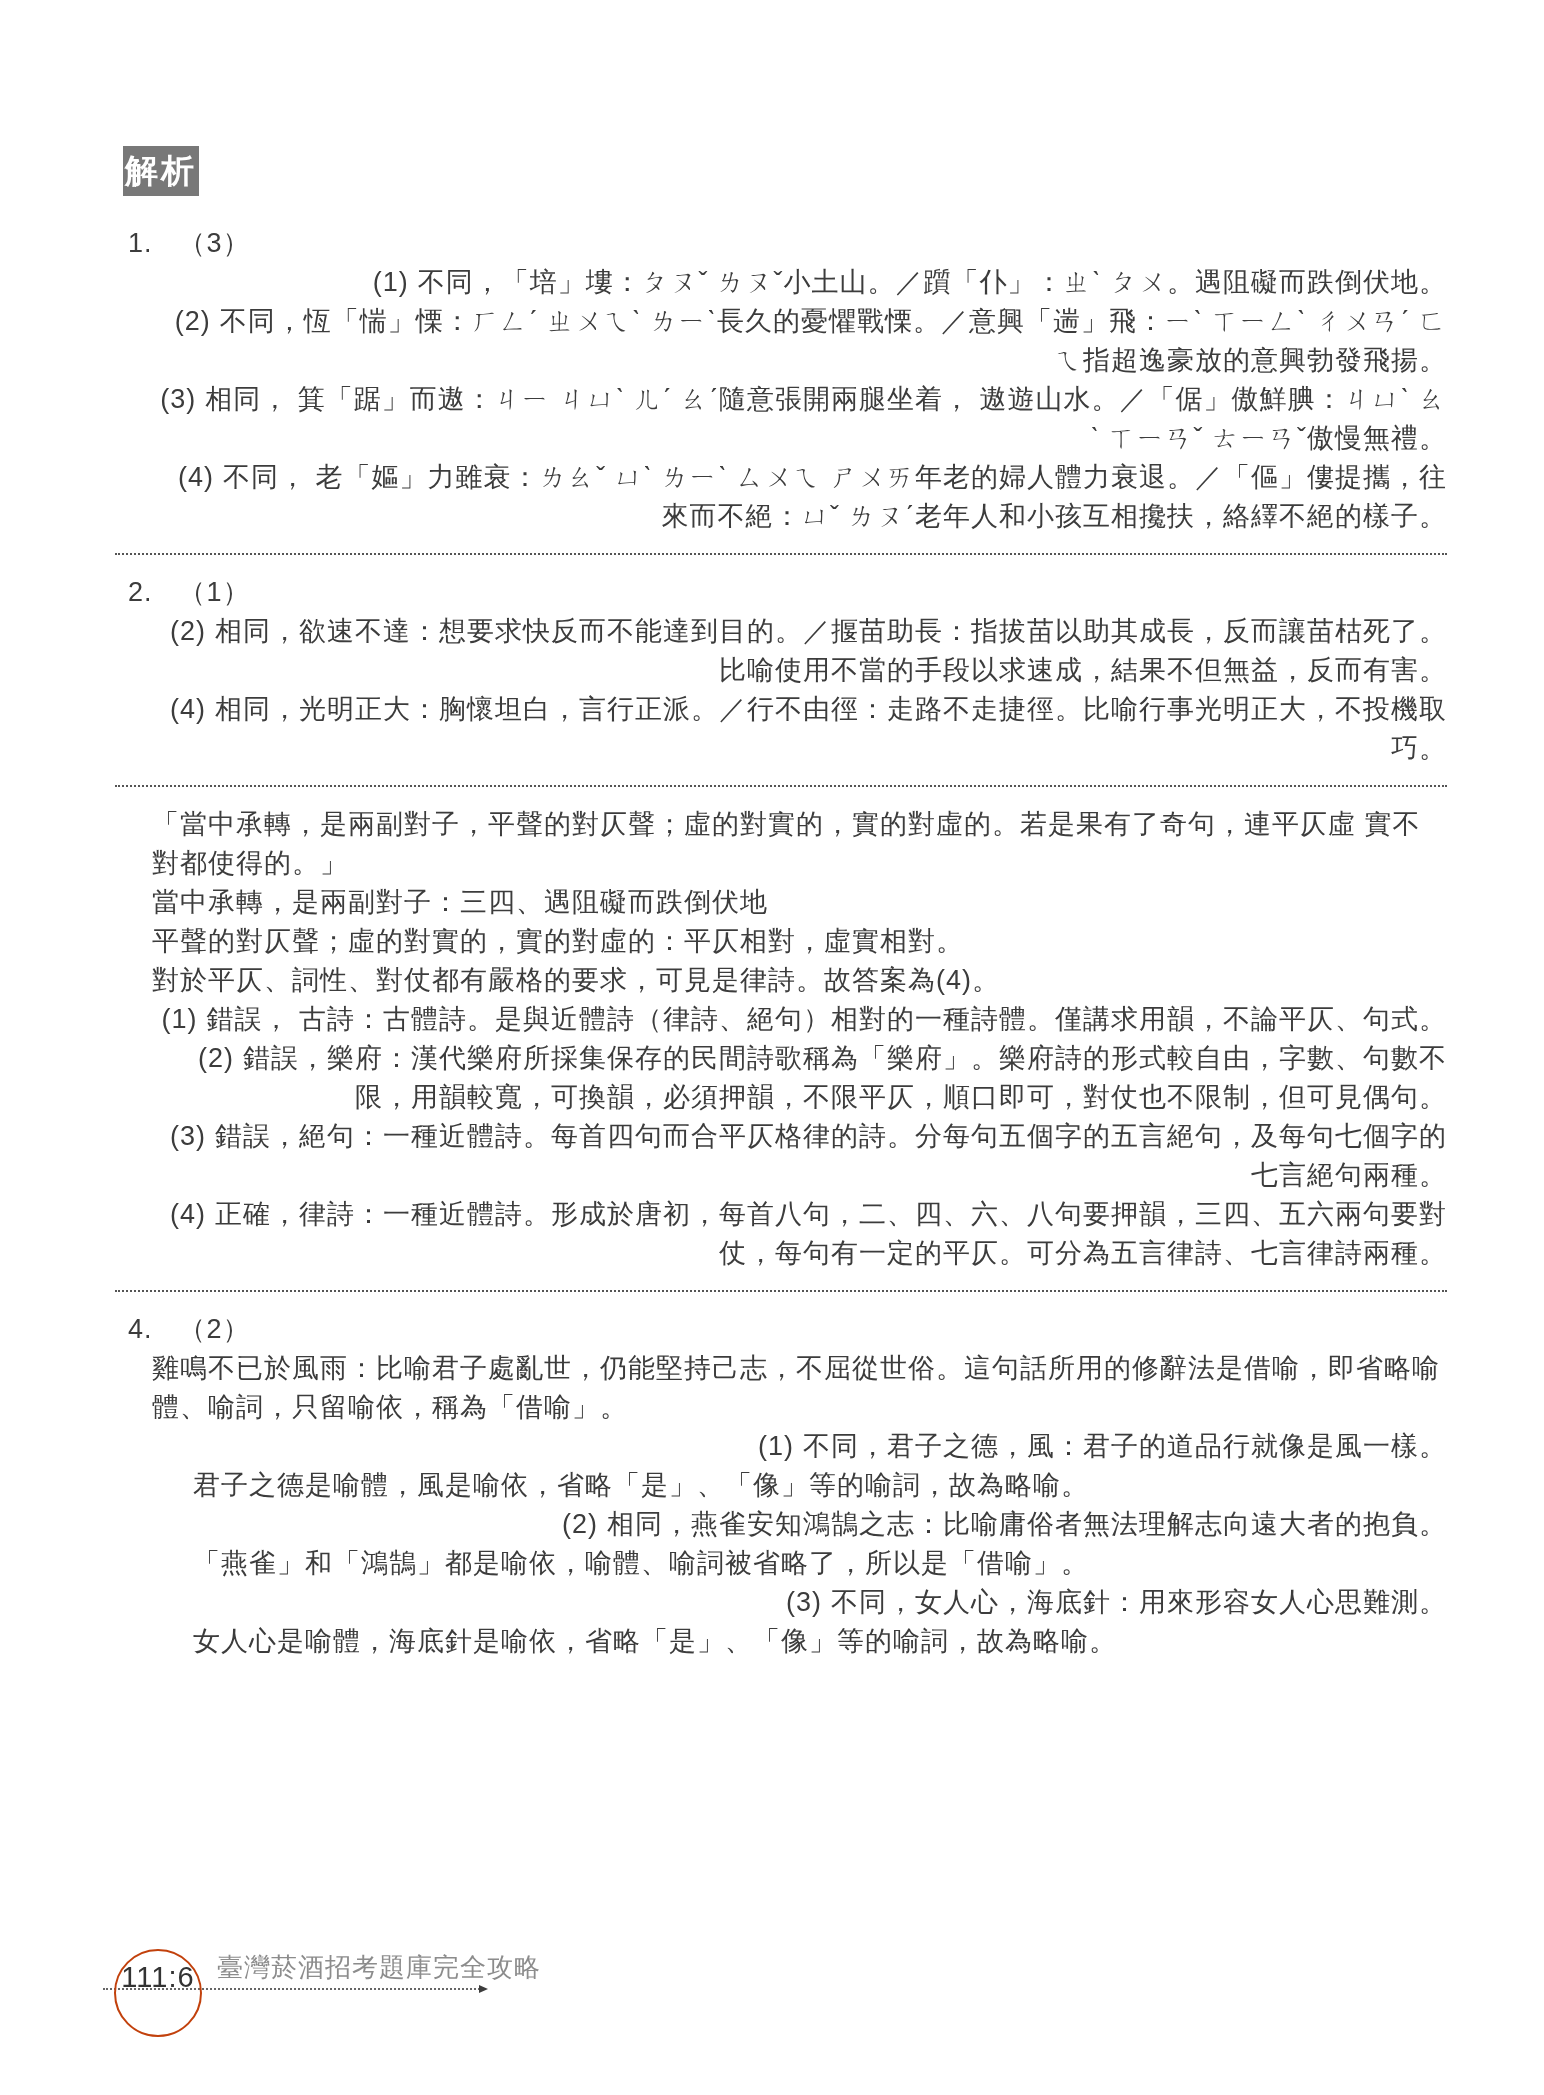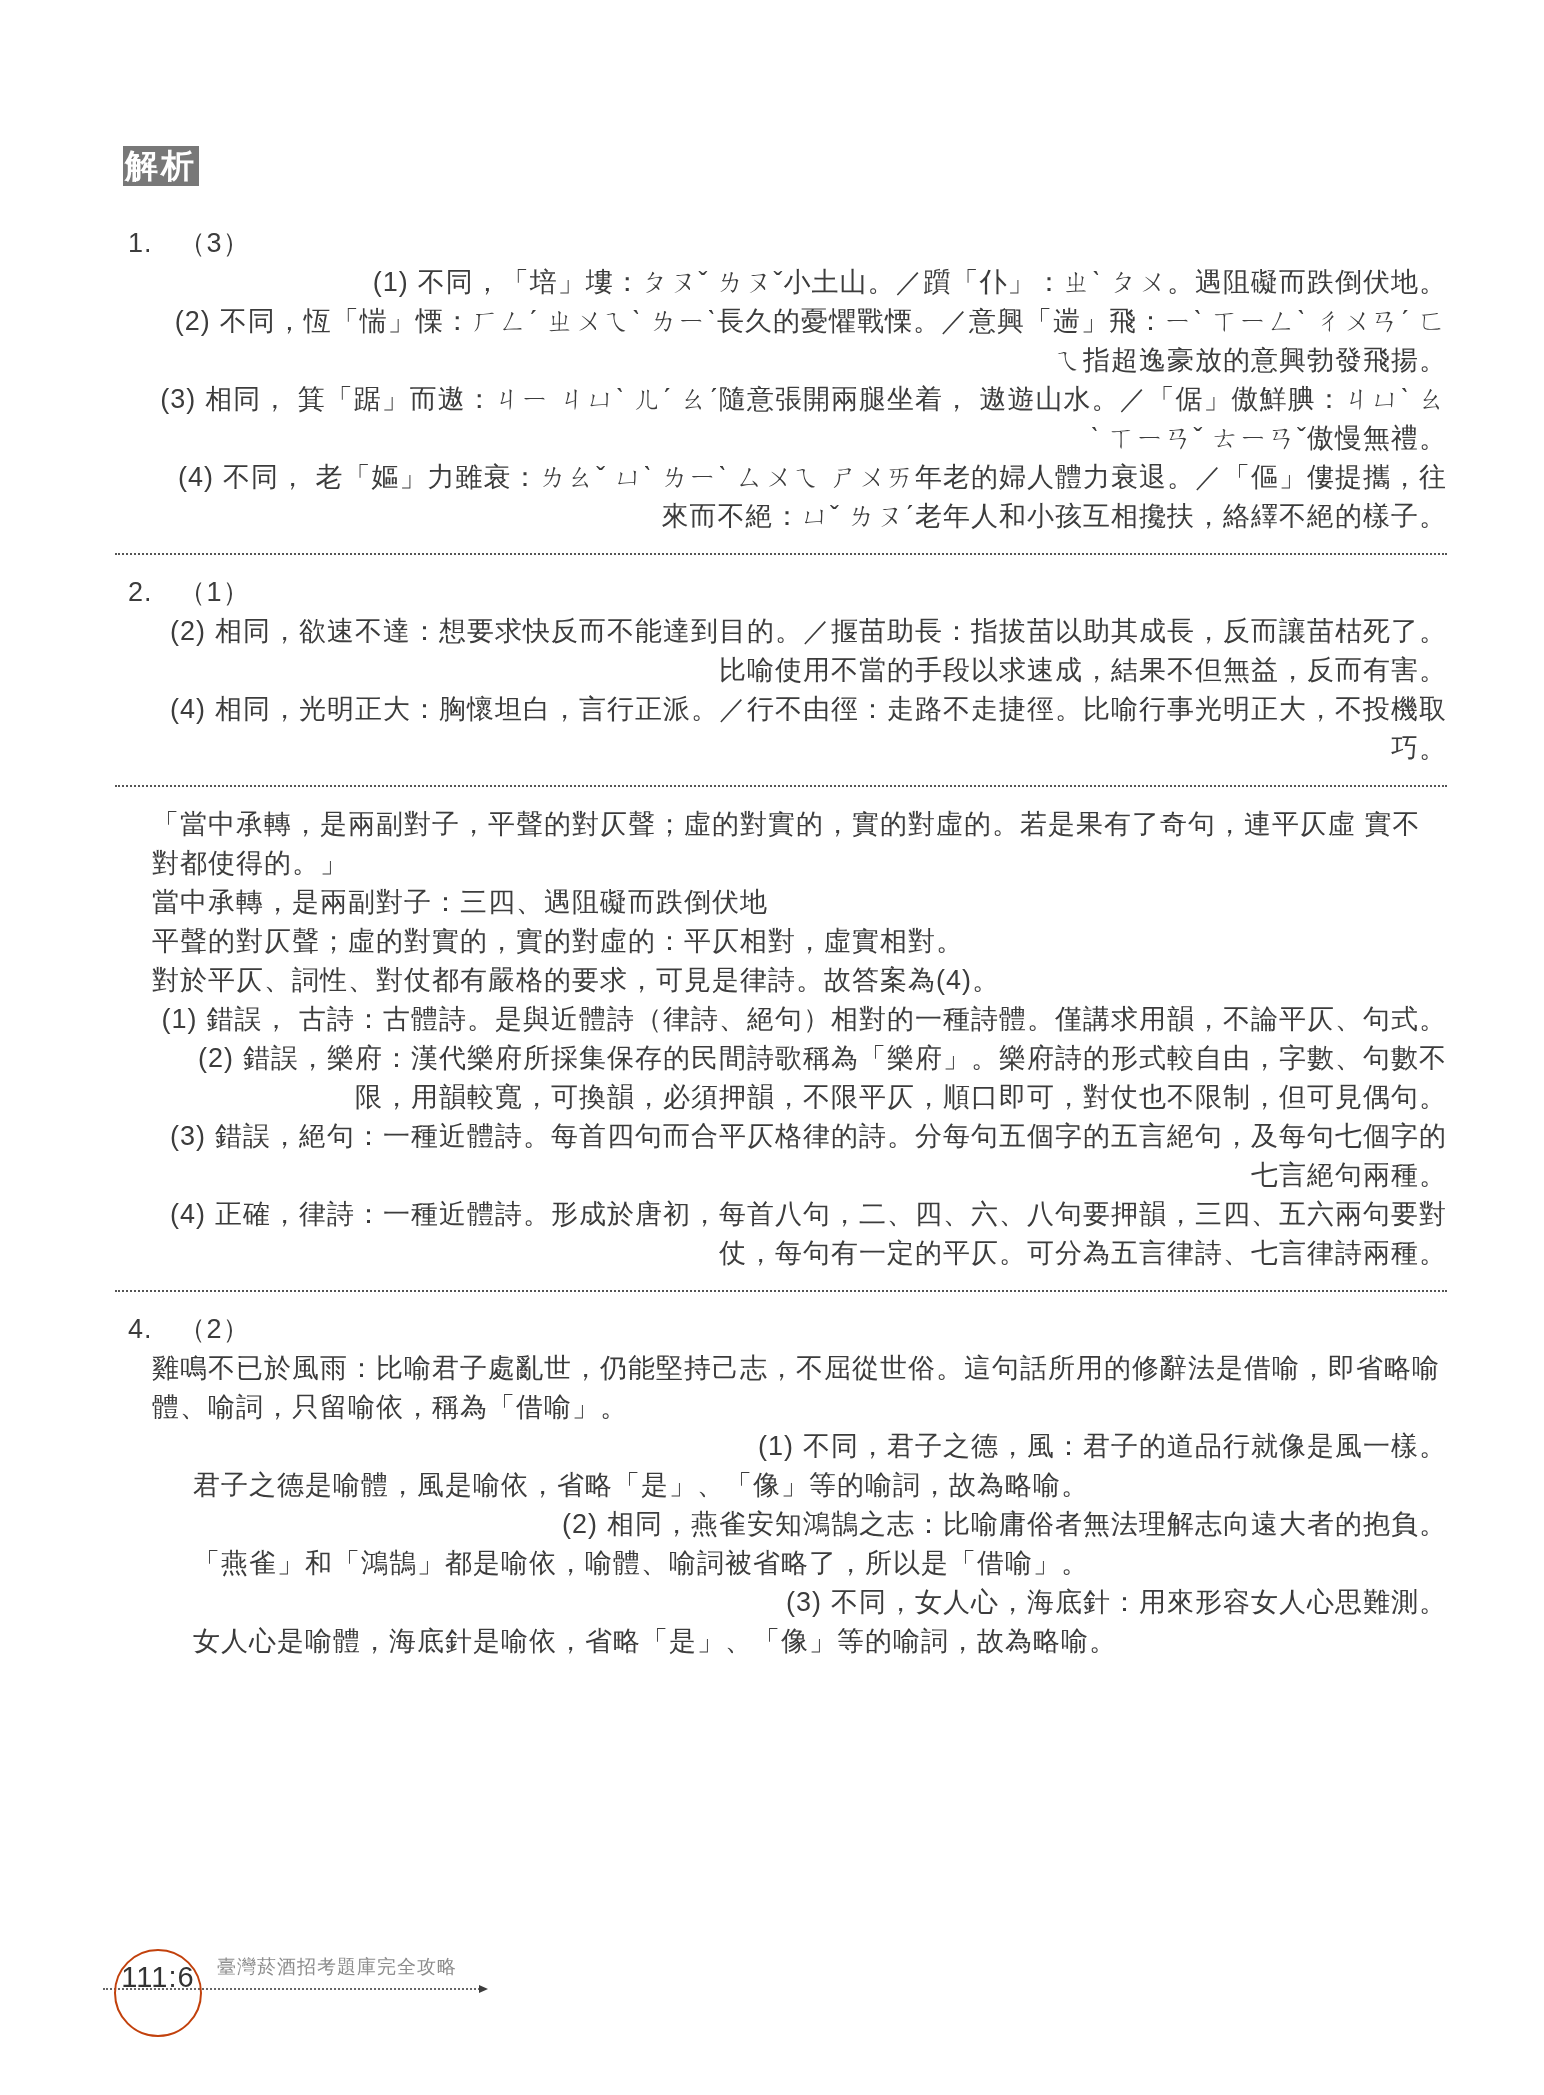--- a/index.html
+++ b/index.html
@@ -9,21 +9,21 @@
     font-family:"Liberation Sans", sans-serif;
     color:#3c3c3c;
     position:relative;
     overflow:hidden;
   }
   .page { position:absolute; inset:0; }
 
   
   .badge {
     position:absolute; left:123px; top:146px;
-    width:76px; height:40px;
+    width:76px; height:50px;
     background:#787878; color:#ffffff;
     font-size:33px; font-weight:bold; letter-spacing:3px;
     display:flex; align-items:center; justify-content:center;
   }
 
   
   #items {
     position:absolute; left:115px; top:224px; width:1332px;
     font-size:27px; line-height:39px; letter-spacing:1px;
   }
@@ -60,21 +60,21 @@
     background:transparent;
     box-sizing:border-box;
     text-align:center;
   }
   .foot-page-num {
     display:block; margin-top:10px;
     font-size:29px; color:#333333; letter-spacing:1px;
   }
   .foot-title {
     position:absolute; left:217px; top:12px;
-    font-size:19px; color:#8c8c8c; letter-spacing:1px;
+    font-size:26px; color:#8c8c8c; letter-spacing:1px;
     line-height:30px;
   }
 </style>
 </head>
 <body>
 
 <div class="page">
 
   <div class="badge">解析</div>
 

